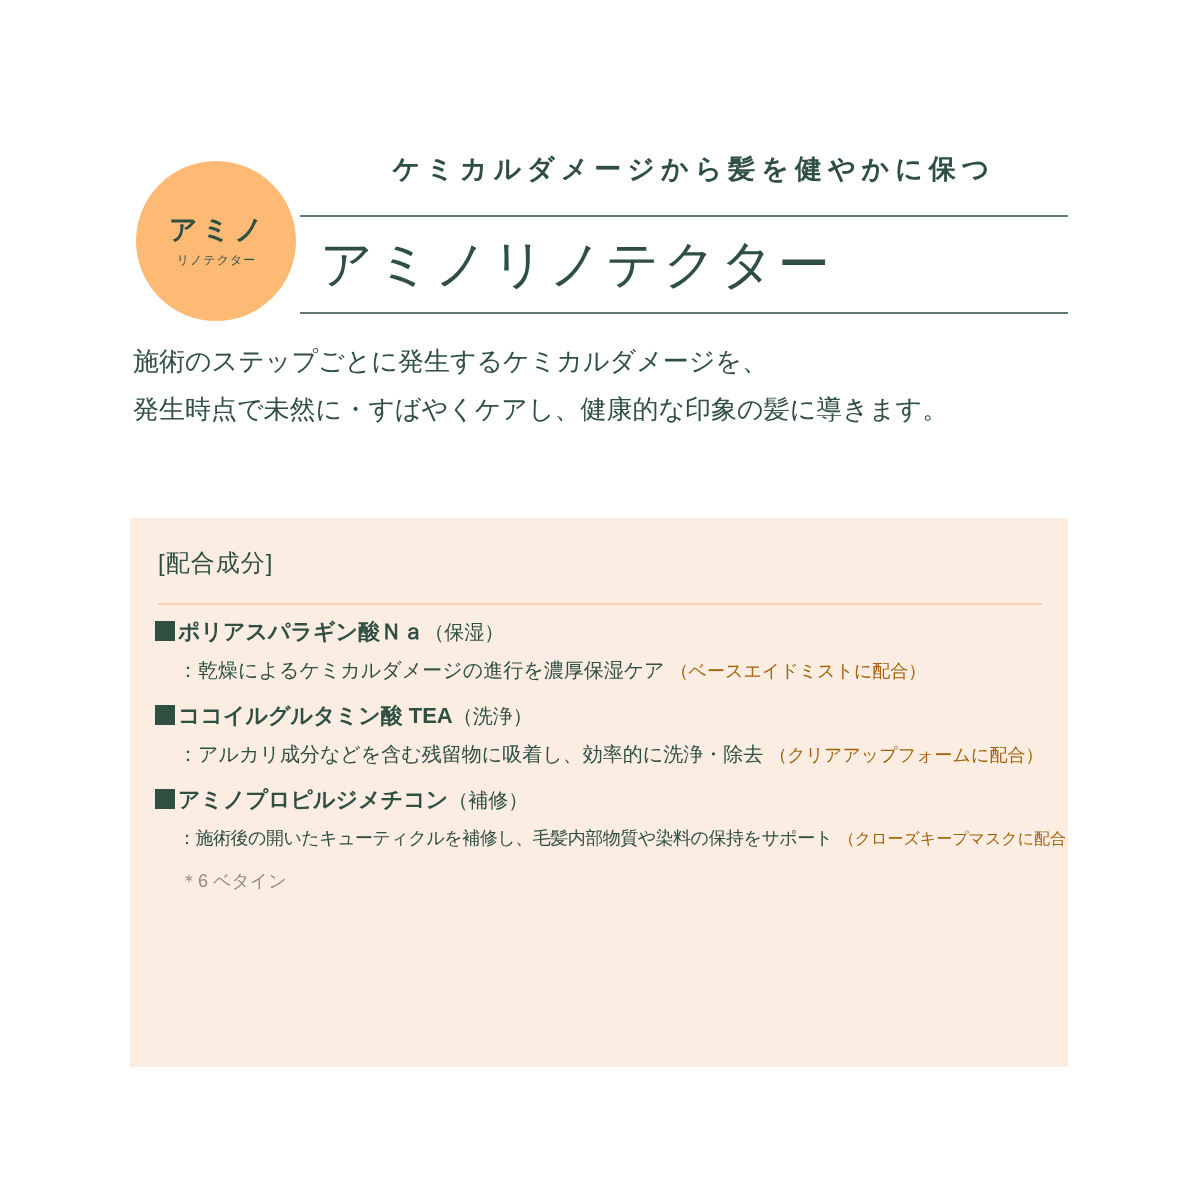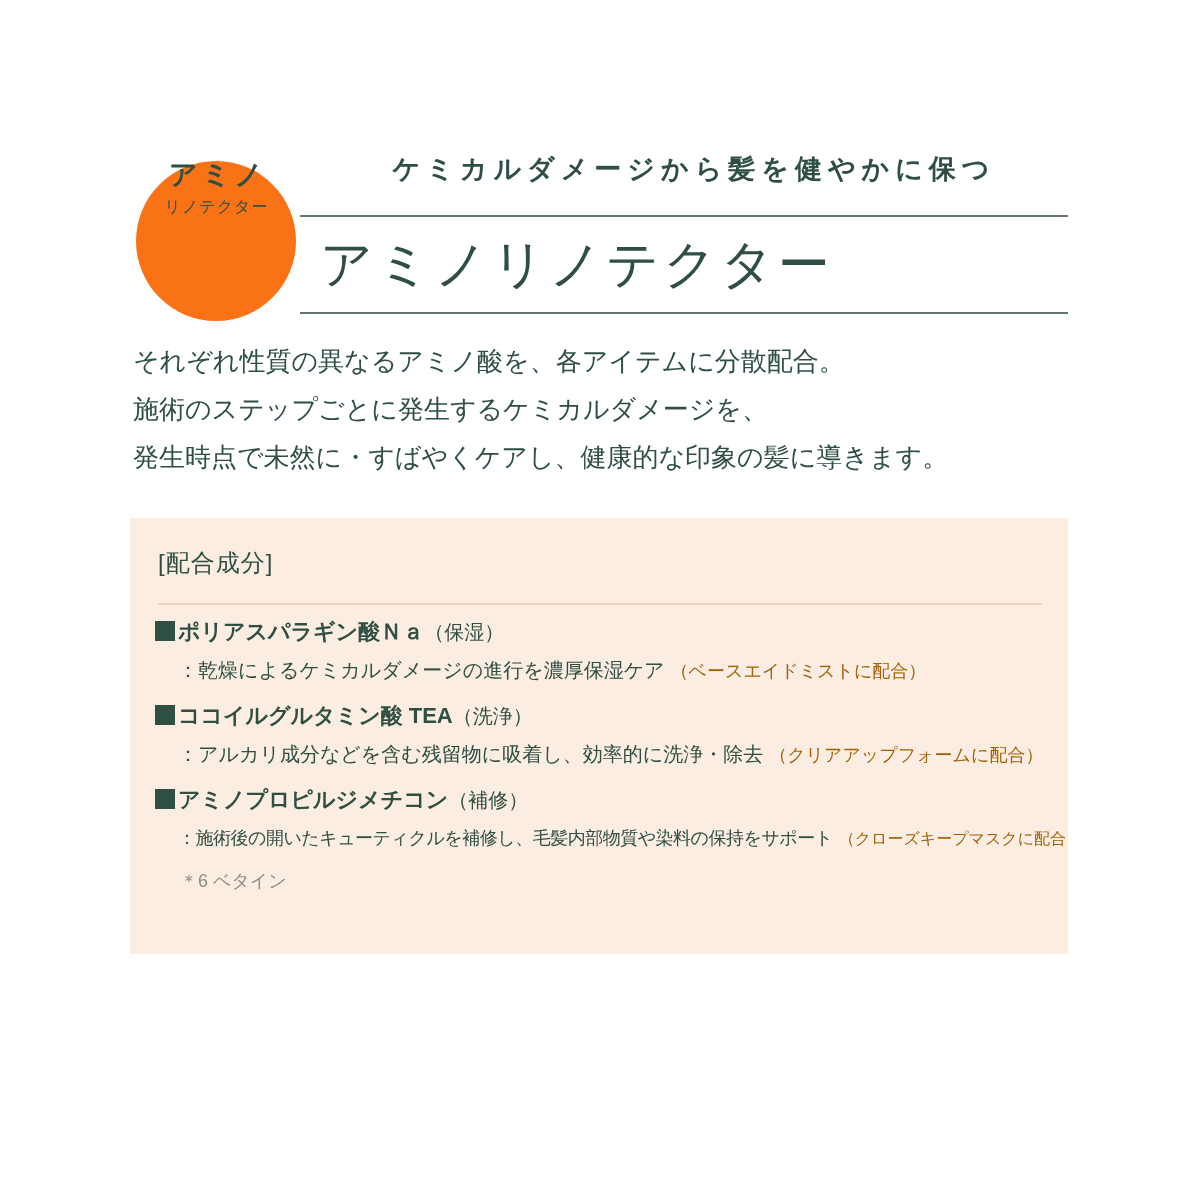--- a/index.html
+++ b/index.html
@@ -6,25 +6,25 @@
   body{
     width:1200px;height:1200px;background:#ffffff;
     font-family:"Liberation Sans","DejaVu Sans",sans-serif;
     color:#2F4F43;
   }
   .page{position:relative;width:1200px;height:1200px;overflow:hidden;background:#ffffff;}
 
   
   .badge{
     position:absolute;left:136px;top:161px;width:160px;height:160px;
-    border-radius:50%;background:#f97316;
-    display:flex;flex-direction:column;align-items:center;justify-content:flex-start;
+    border-radius:50%;background:#fdba74;
+    display:flex;flex-direction:column;align-items:center;justify-content:center;
   }
   .badge-main{font-size:28px;font-weight:700;letter-spacing:4px;text-indent:4px;line-height:1;}
-  .badge-sub{font-size:16px;font-weight:500;letter-spacing:1px;text-indent:1px;margin-top:10px;line-height:1;}
+  .badge-sub{font-size:12px;font-weight:500;letter-spacing:1px;text-indent:1px;margin-top:10px;line-height:1;}
 
   
   .header-block{position:absolute;left:300px;top:150px;width:768px;}
   .eyebrow{
     font-size:27px;font-weight:700;letter-spacing:6px;
     padding-left:20px;line-height:38px;white-space:nowrap;text-align:center;
   }
   .rule{height:0;border:none;border-top:2px solid #64776E;margin:0;}
   .rule-top{margin-top:27px;}
   .main-title{
@@ -32,21 +32,21 @@
     font-size:52px;font-weight:500;letter-spacing:4px;
     padding-left:20px;line-height:95px;white-space:nowrap;
   }
 
   
   .intro{position:absolute;left:133px;top:337px;font-size:26px;font-weight:500;line-height:48px;}
   .intro-line{white-space:nowrap;}
 
   
   .box{
-    position:absolute;left:130px;top:518px;width:938px;height:436px;
+    position:absolute;left:130px;top:518px;width:938px;height:549px;
     background:#FCEDE3;box-sizing:border-box;
     padding:30px 26px 0 28px;overflow:hidden;
   }
   .box-title{font-size:24px;font-weight:500;letter-spacing:1px;line-height:30px;}
   .box-divider{height:2px;background:#F6CEB4;margin-top:25px;border:none;}
   .items{margin-top:12px;}
   .item{margin-bottom:16px;}
   .item-head{margin-left:-3px;line-height:30px;white-space:nowrap;}
   .sq{
     display:inline-block;width:20px;height:20px;background:#2F4F43;
@@ -78,21 +78,20 @@
   </div>
 
   <div class="header-block">
     <div class="eyebrow">ケミカルダメージから髪を健やかに保つ</div>
     <hr class="rule rule-top">
     <div class="main-title">アミノリノテクター</div>
     <hr class="rule">
   </div>
 
   <div class="intro">
-    <div class="intro-line">それぞれ性質の異なるアミノ酸を、各アイテムに分散配合。</div>
     <div class="intro-line">施術のステップごとに発生するケミカルダメージを、</div>
     <div class="intro-line">発生時点で未然に・すばやくケアし、健康的な印象の髪に導きます。</div>
   </div>
 
   <div class="box">
     <div class="box-title">[配合成分]</div>
     <hr class="box-divider">
 
     <div class="items">
 

